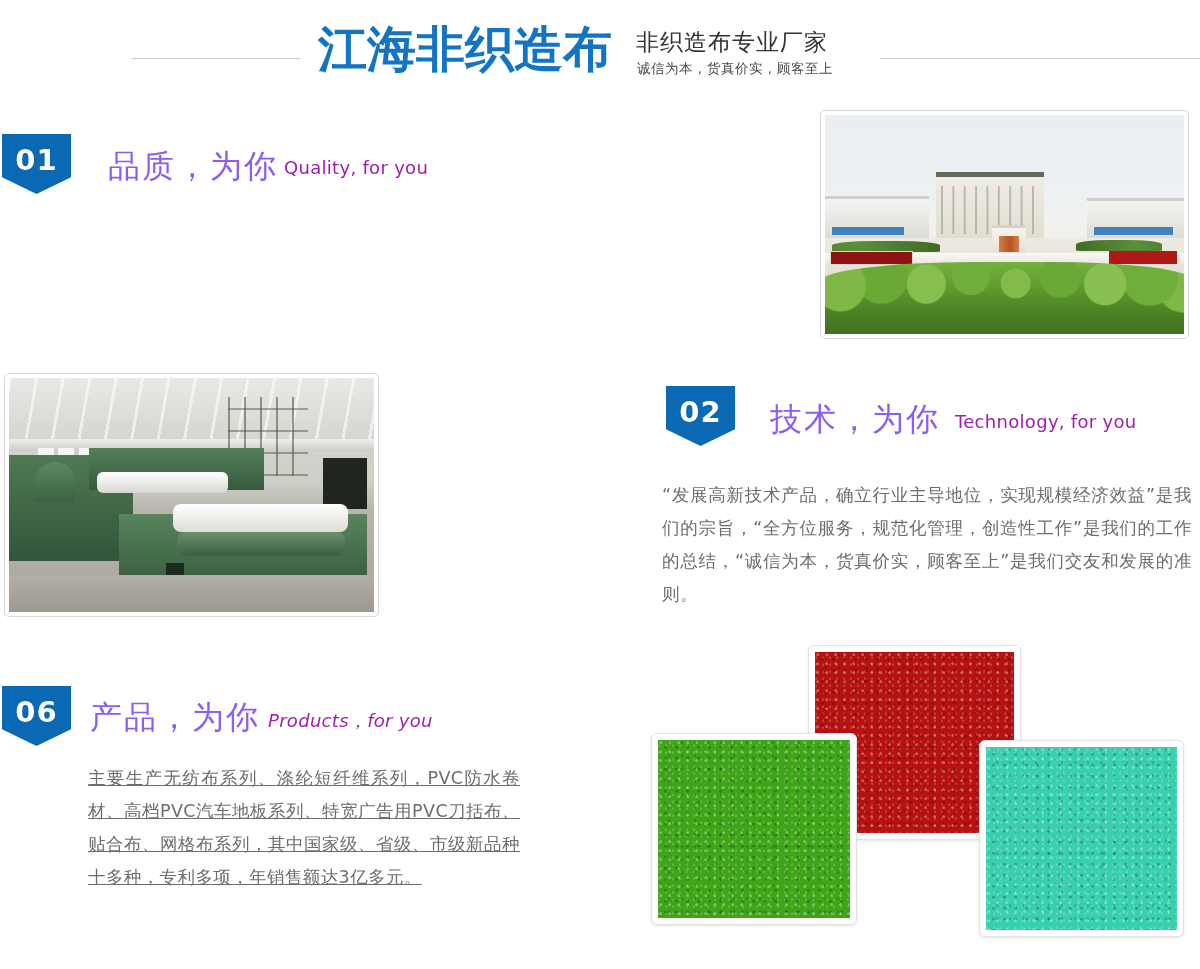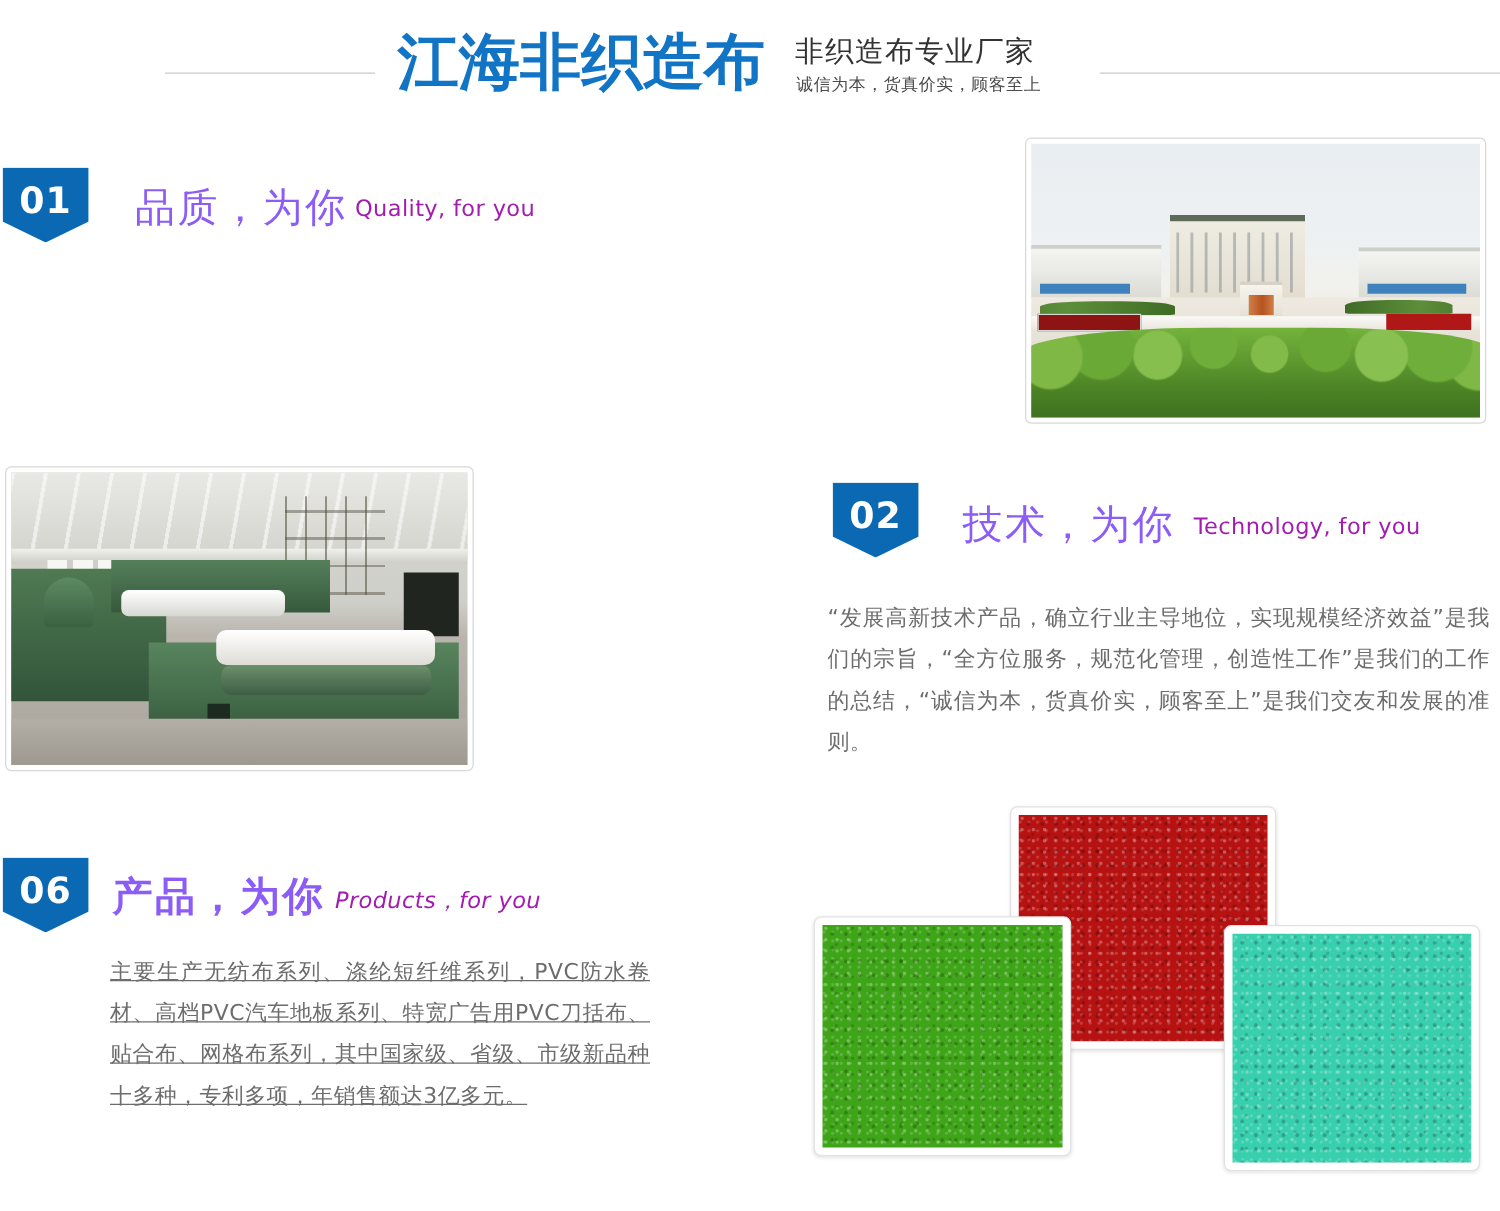--- a/index.html
+++ b/index.html
@@ -305,21 +305,21 @@
   <div class="badge" style="left:666px; top:386px;">02</div>
 
   <div class="sec-title" style="left:770px; top:403px;">技术，为你</div>
 
   <div class="sec-en" style="left:955px; top:410px;">Technology, for you</div>
 
   <div class="sec-body" style="left:662px; top:479px; width:530px;">“发展高新技术产品，确立行业主导地位，实现规模经济效益”是我们的宗旨，“全方位服务，规范化管理，创造性工作”是我们的工作的总结，“诚信为本，货真价实，顾客至上”是我们交友和发展的准则。</div>
 
   <div class="badge" style="left:2px; top:686px;">06</div>
 
-  <div class="sec-title" style="left:90px; top:701px;font-weight:bold;">产品，为你</div>
+  <div class="sec-title" style="left:90px; top:701px;">产品，为你</div>
 
   <div class="sec-en" style="left:268px; top:709px;font-style:italic;">Products，for you</div>
 
   <div class="sec-body" style="left:88px; top:762px; width:432px;text-decoration:underline;">主要生产无纺布系列、涤纶短纤维系列，PVC防水卷材、高档PVC汽车地板系列、特宽广告用PVC刀括布、贴合布、网格布系列，其中国家级、省级、市级新品种十多种，专利多项，年销售额达3亿多元。</div>
 
   <div class="swatch" style="left:808px; top:645px; width:213px; height:195px;">
     <div class="swatch-inner">
       <div class="tex" style="color:#b71212;"></div>
     </div>
   </div>

